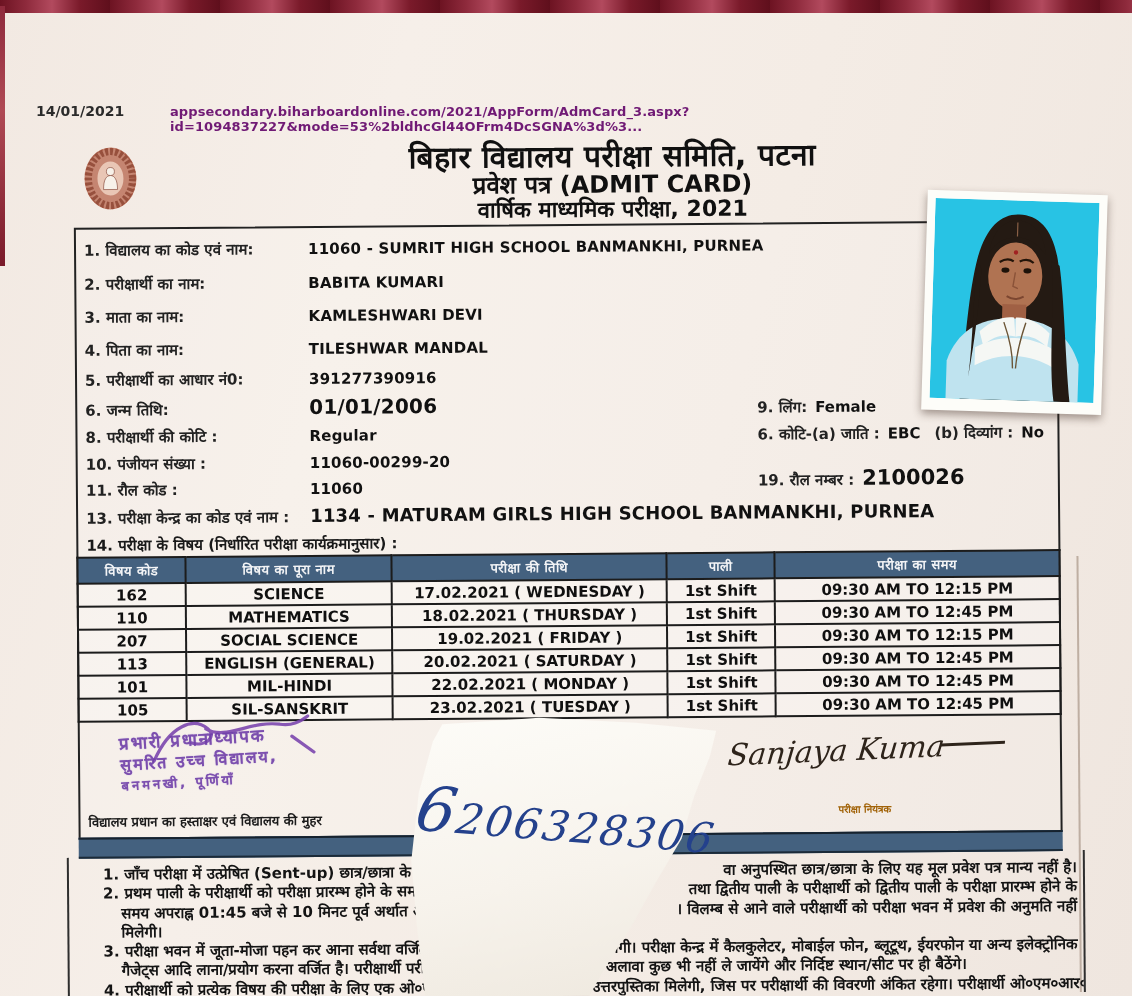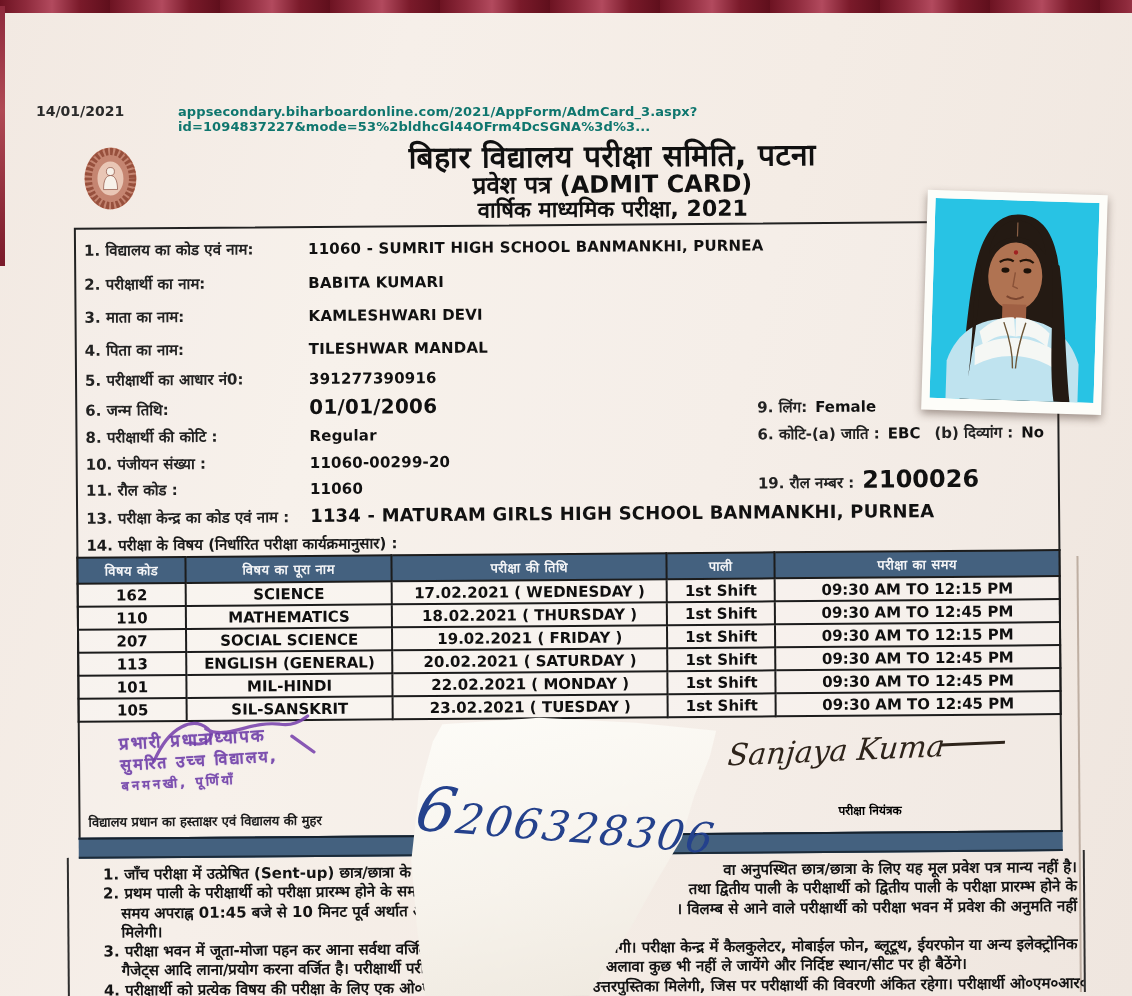--- a/index.html
+++ b/index.html
@@ -10,21 +10,21 @@
   }
   
   .top-strip{position:absolute;left:0;top:0;width:1132px;height:13px;
     background:repeating-linear-gradient(90deg,#6d1322 0,#8e2a3c 26px,#b24a5e 52px,#7a1a2a 80px,#5f0f1c 110px);
     z-index:9;}
   .left-strip{position:absolute;left:0;top:6px;width:5px;height:260px;
     background:linear-gradient(#8e2a3c,#b04a55 40%,#7a1a2a);z-index:9;}
   .fold-line{position:absolute;left:1076px;top:560px;width:2px;height:436px;background:rgba(150,128,112,.55);}
 
   .meta-date{position:absolute;left:36px;top:103px;font-size:14px;font-weight:600;color:#2b2b2b;}
-  .meta-url{position:absolute;left:170px;top:104px;font-size:13px;font-weight:600;color:#0f766e;letter-spacing:.1px;margin-left:8px;}
+  .meta-url{position:absolute;left:170px;top:104px;font-size:13px;font-weight:600;color:#701a75;letter-spacing:.1px;}
 
   .sheet{position:absolute;left:0;top:0;width:1132px;height:996px;transform:rotate(-0.45deg);transform-origin:560px 500px;}
 
   
   .seal{position:absolute;left:85px;top:142px;width:56px;height:66px;}
 
   
   .titles{position:absolute;left:200px;top:140px;width:830px;text-align:center;color:#101010;}
   .t-board{font-size:30px;font-weight:800;line-height:33px;letter-spacing:.5px;}
   .t-admit{font-size:24px;font-weight:800;line-height:25px;}
@@ -34,21 +34,21 @@
   .card{position:absolute;left:76px;top:224px;width:980px;height:608px;border:2px solid #222;
     background:rgba(255,255,255,0.12);}
   .frow{position:absolute;left:8px;white-space:nowrap;font-size:15px;}
   .frow .lbl{display:inline-block;width:224px;font-weight:600;color:#222;}
   .frow .val{font-weight:800;color:#111;letter-spacing:.2px;}
   .v-big{font-size:20px;}
   .v-med{font-size:18px;}
   .srow{position:absolute;left:680px;white-space:nowrap;font-size:15px;font-weight:600;color:#222;}
   .srow .val{font-weight:800;color:#111;margin-left:8px;}
   .srow .lbl2{margin-left:14px;}
-  .srow.roll .val{font-size:24px;margin-top:21px;}
+  .srow.roll .val{font-size:21px;margin-top:21px;}
 
   .subj-heading{position:absolute;left:8px;top:305px;font-size:15px;font-weight:800;color:#191919;}
 
   table.subjects{position:absolute;left:-2px;top:327px;width:984px;border-collapse:collapse;}
   table.subjects th{background:#44617f;color:#f3f4f6;font-size:13px;font-weight:700;height:22px;
     border:2px solid #1c1c1c;letter-spacing:.5px;}
   table.subjects td{border:2px solid #1c1c1c;text-align:center;font-weight:800;font-size:15px;height:19px;
     color:#101010;background:rgba(255,255,255,.25);}
   td.code{font-size:16px;}
 
@@ -58,21 +58,21 @@
   .stamp .s1{font-size:17px;font-weight:800;letter-spacing:2px;}
   .stamp .s2{font-size:16px;font-weight:800;letter-spacing:2px;}
   .stamp .s3{font-size:13px;font-weight:700;letter-spacing:3px;}
   .stamp-squiggle{position:absolute;left:62px;top:486px;}
   .cap-left{position:absolute;left:8px;top:583px;font-size:13px;font-weight:700;color:#1c1c1c;}
   .sig-right{position:absolute;left:648px;top:508px;font-size:30px;color:#2e241b;
     font-family:"DejaVu Serif","Liberation Serif",serif;font-style:italic;
     transform:rotate(-2deg) skewX(-8deg);white-space:nowrap;}
   .sig-right::after{content:"";display:inline-block;width:64px;border-bottom:3px solid #2e241b;
     transform:translateY(-10px);margin-left:-4px;}
-  .cap-right{position:absolute;left:758px;top:578px;font-size:12px;font-weight:700;color:#000000;}
+  .cap-right{position:absolute;left:758px;top:578px;font-size:10px;font-weight:700;color:#a16207;}
 
   
   .band{position:absolute;left:76px;top:834px;width:984px;height:17px;background:#44617f;
     border-top:2px solid #16222e;border-bottom:2px solid #1b2a38;z-index:2;}
 
   
   .instructions{position:absolute;left:64px;top:854px;width:1014px;height:142px;
     border-left:2px solid #2e2e2e;border-right:2px solid #2e2e2e;z-index:1;overflow:hidden;}
   .iline{position:absolute;left:34px;right:6px;display:flex;justify-content:space-between;
     font-size:15px;font-weight:700;color:#141414;white-space:nowrap;line-height:19px;}

